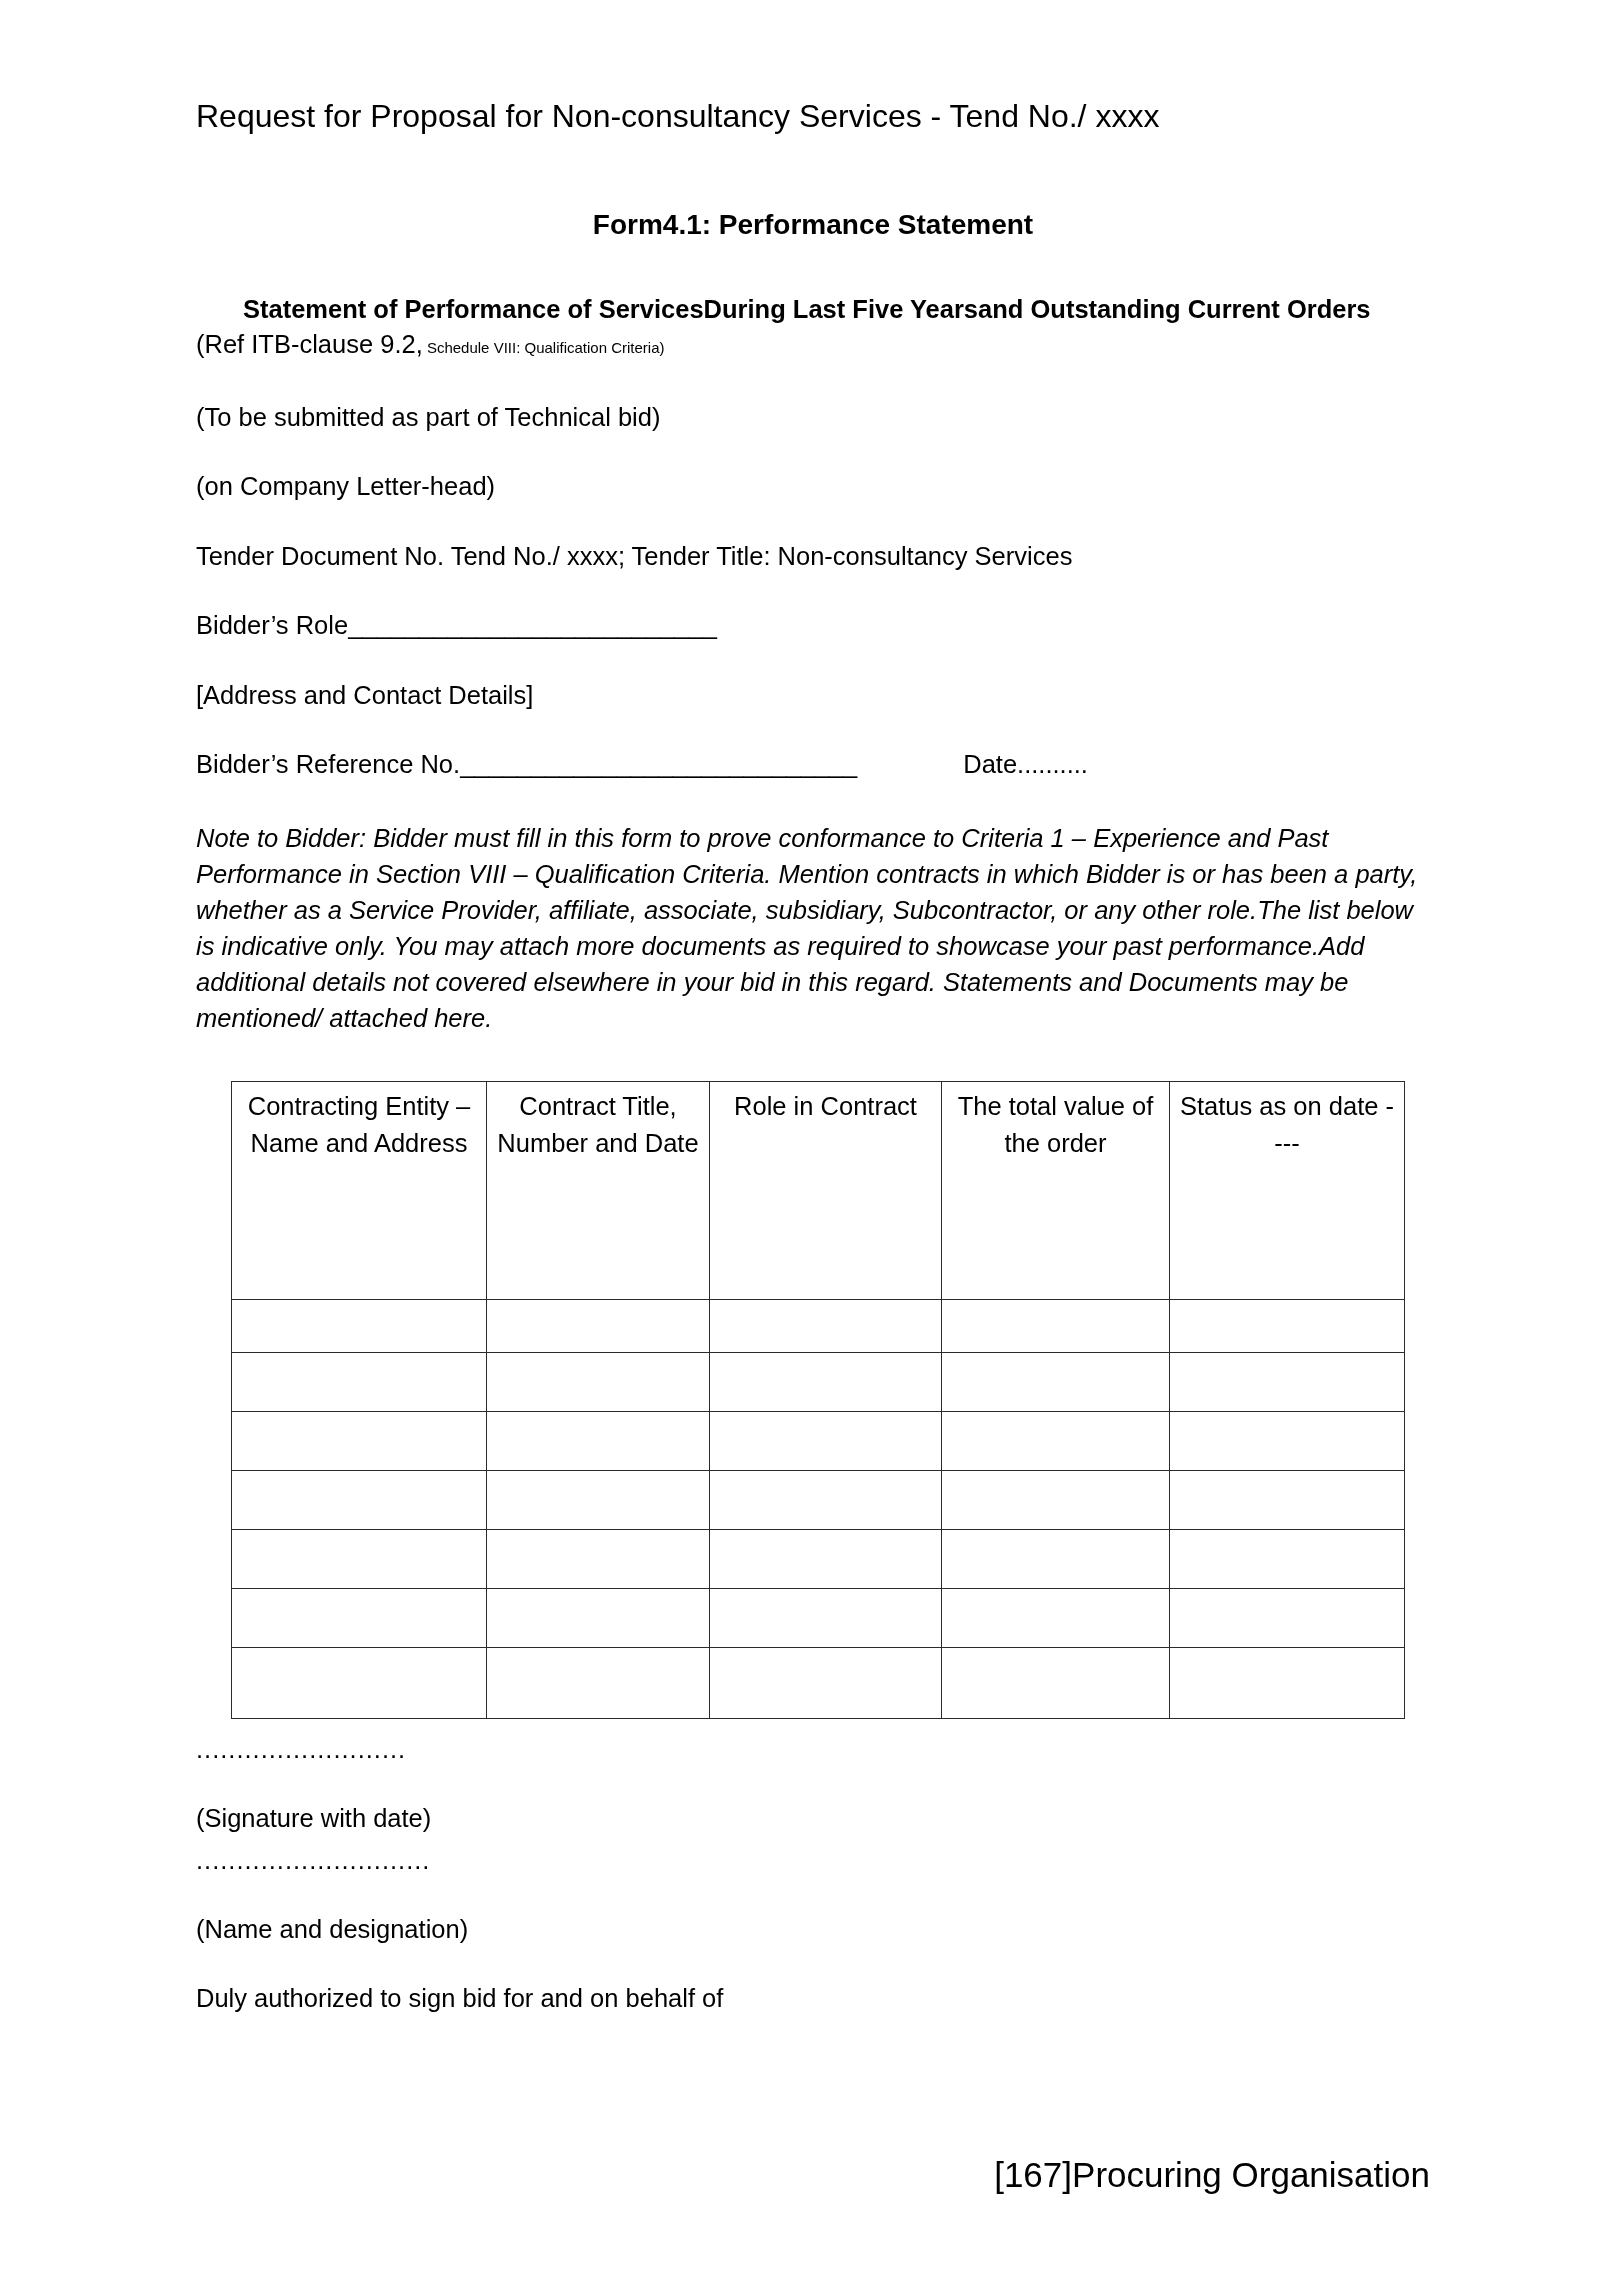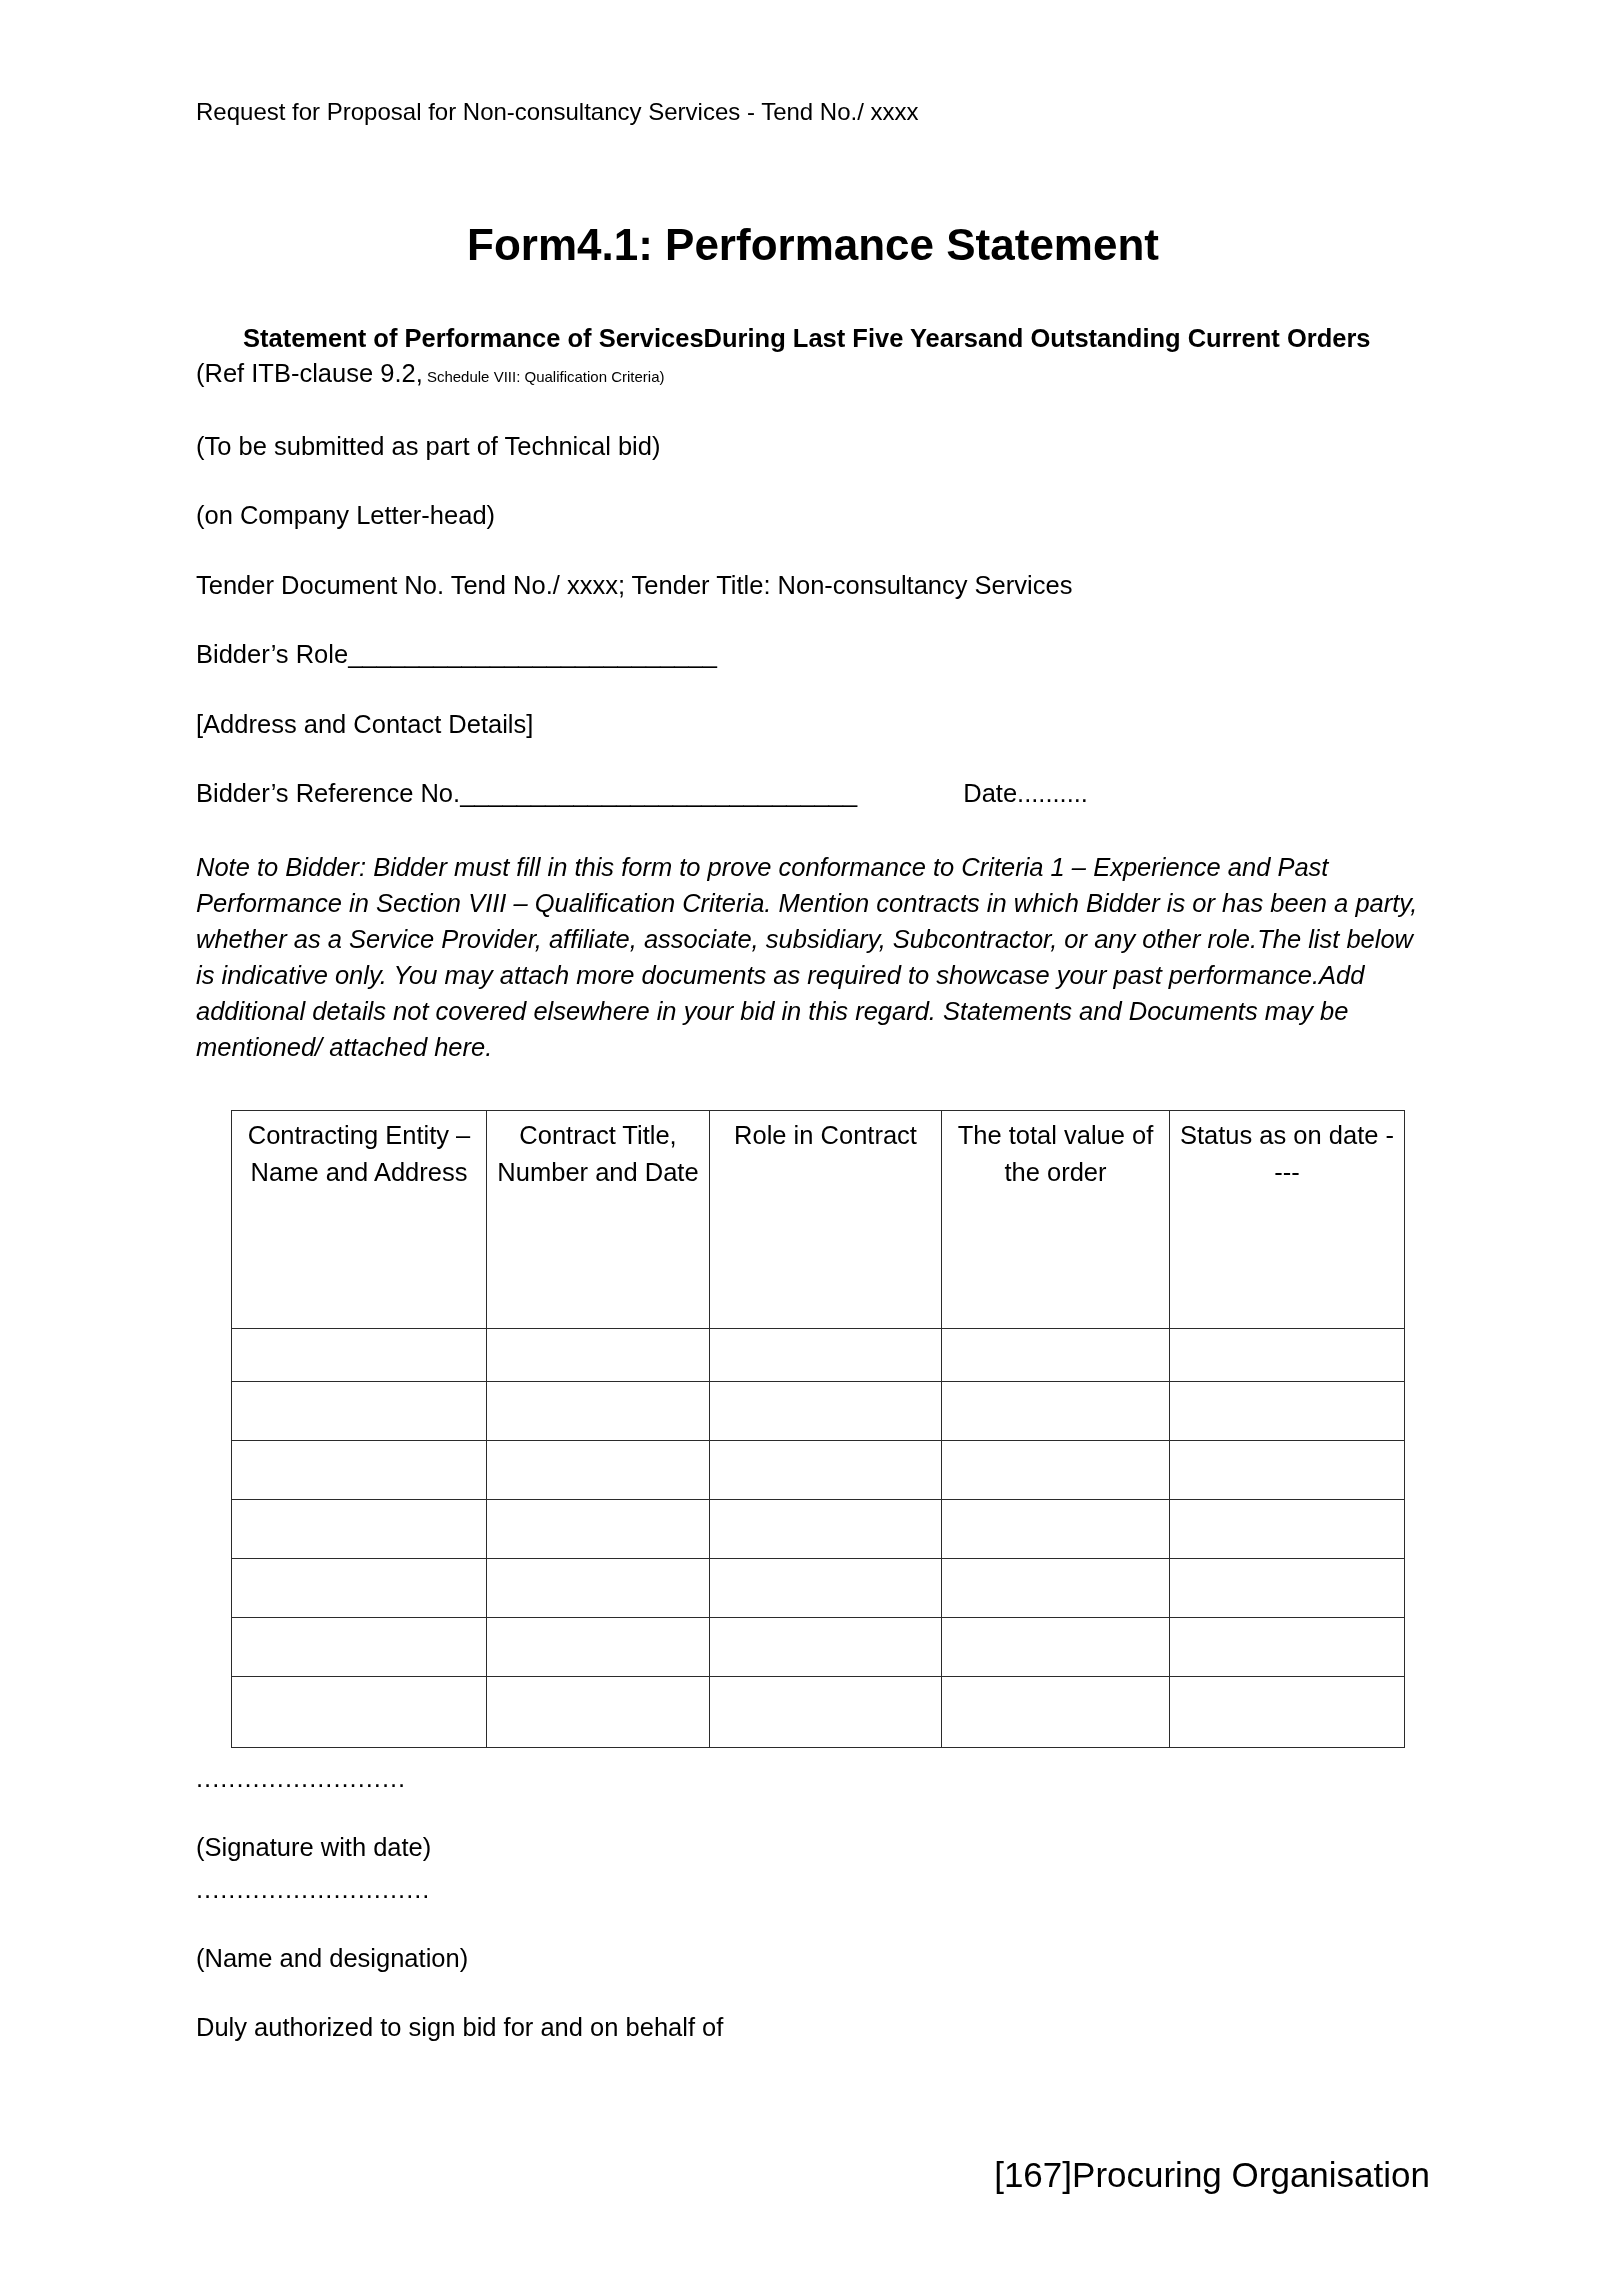--- a/index.html
+++ b/index.html
@@ -9,25 +9,25 @@
     height: 2293px;
     margin: 0 auto;
     background: #ffffff;
     font-family: "Liberation Sans", sans-serif;
     color: #000000;
     box-sizing: border-box;
     padding: 98px 191px 0 196px;
     overflow: hidden;
   }
   .doc-header {
-    font-size: 24px;
-    margin: 0 0 94px 0;
+    font-size: 32px;
+    margin: 0 0 74px 0;
   }
   .title {
-    font-size: 44px;
+    font-size: 28px;
     font-weight: bold;
     text-align: center;
     margin: 0 0 51px 0;
   }
   .para {
     font-size: 25.5px;
     line-height: 27.4px;
     margin: 0 0 42px 0;
   }
   .subtitle-block { margin-bottom: 39px; line-height: 35px; }

